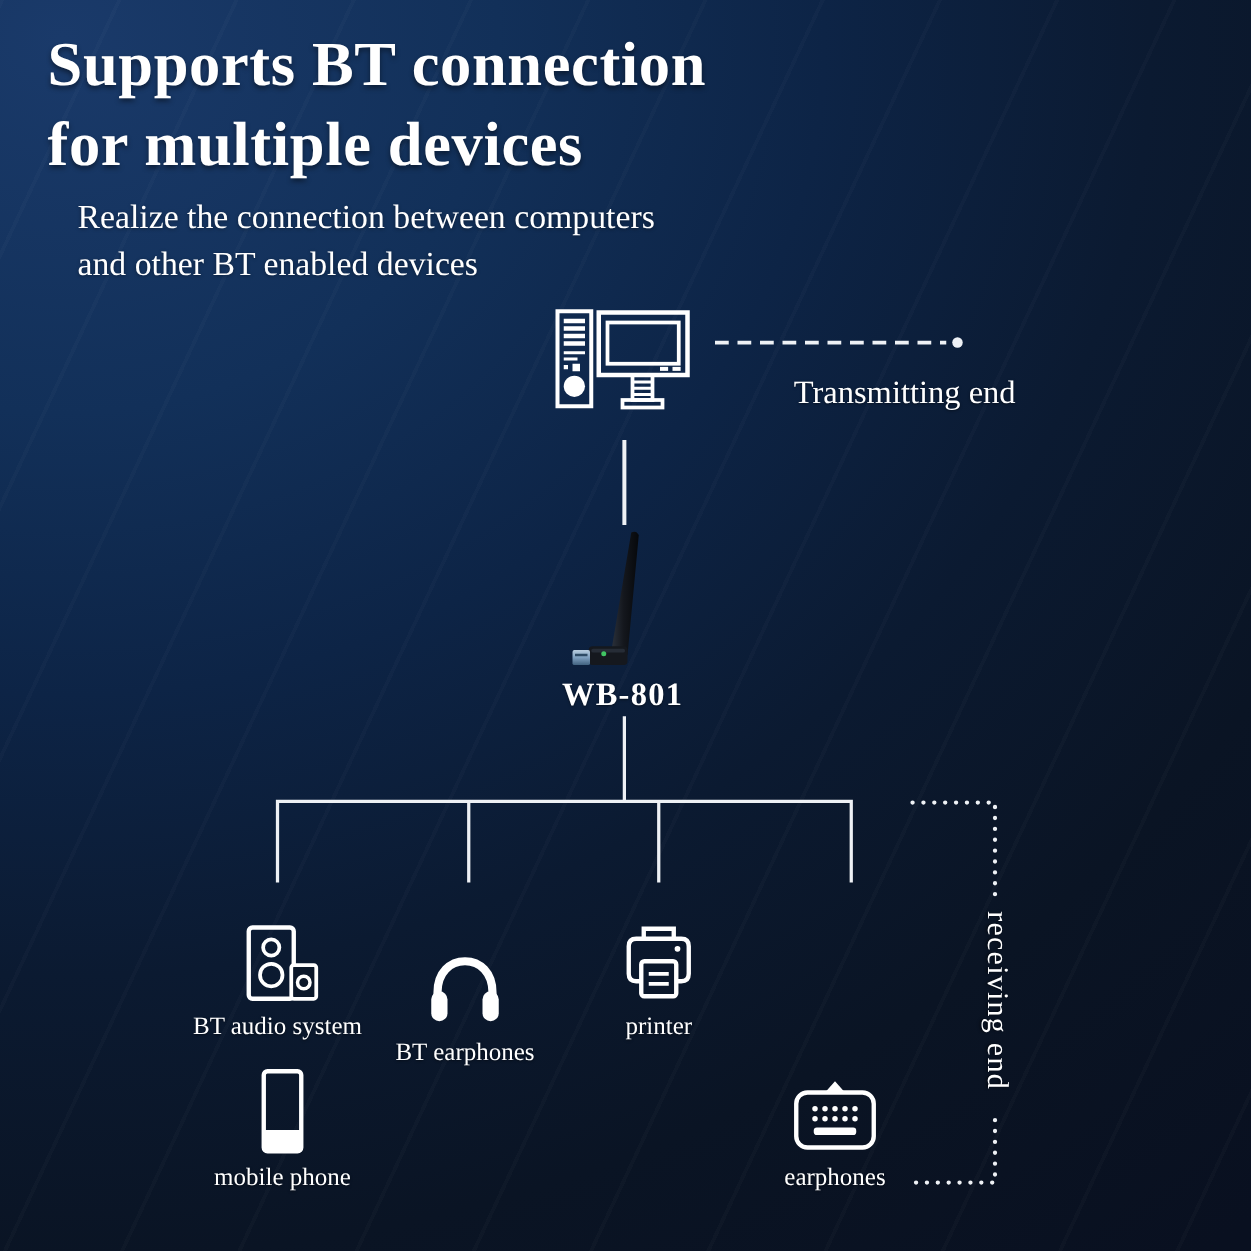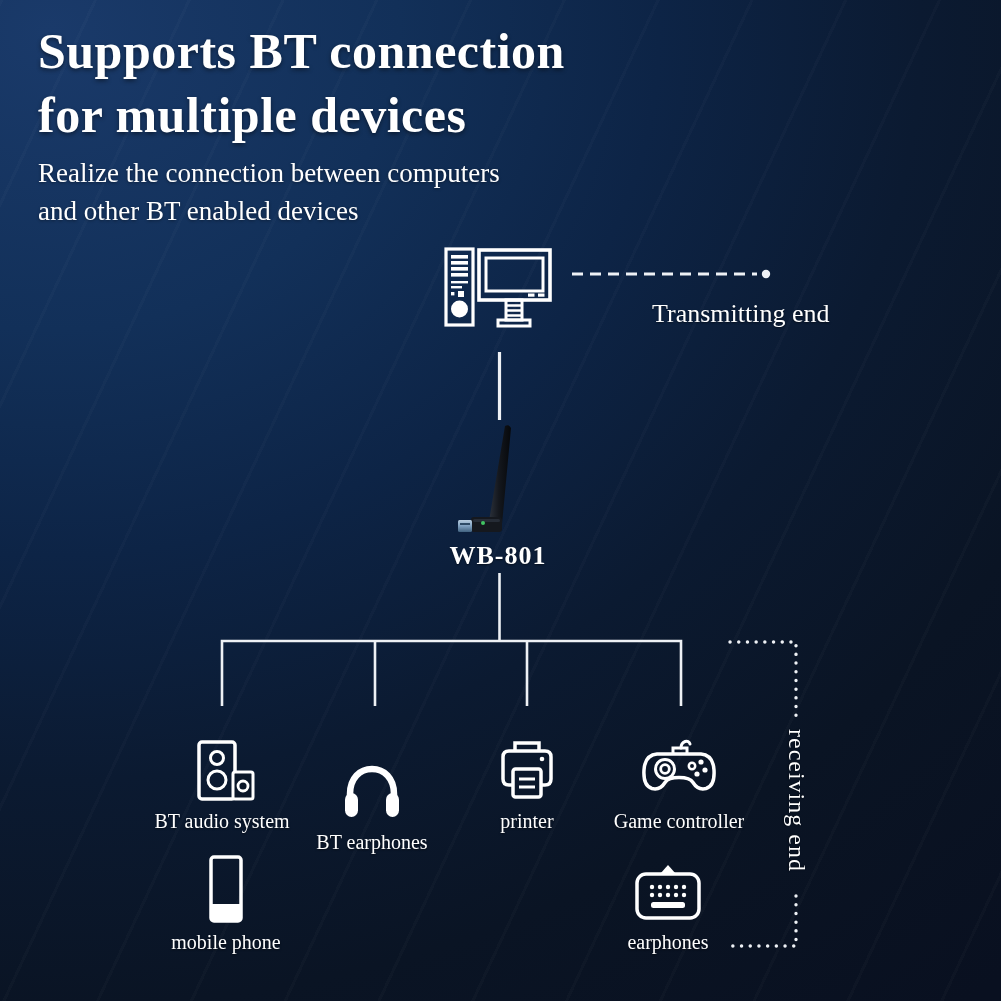--- a/index.html
+++ b/index.html
@@ -5,21 +5,21 @@
   html,body{margin:0;padding:0;background:#050a12;}
   .canvas{
     position:relative;width:1001px;height:1001px;overflow:hidden;
     font-family:Liberation Serif, serif;color:#ffffff;
     background:
       repeating-linear-gradient(115deg, rgba(255,255,255,0.018) 0px, rgba(255,255,255,0.018) 3px, rgba(255,255,255,0) 3px, rgba(255,255,255,0) 85px),
       radial-gradient(145% 125% at 5% 3%, #1a3a6a 0%, #123059 24%, #0d2446 42%, #0b1a31 60%, #0a1424 78%, #091020 100%);
   }
   .abs{position:absolute;}
   .title{font-weight:bold;font-size:50px;letter-spacing:0.5px;line-height:1;text-shadow:0 2px 4px rgba(0,0,0,0.45);white-space:nowrap;}
-  .subtitle{font-weight:normal;font-size:27px;line-height:1;text-shadow:0 1px 3px rgba(0,0,0,0.4);white-space:nowrap;}
+  .subtitle{font-weight:normal;font-size:27px;line-height:1;text-shadow:0 1px 3px rgba(0,0,0,0.4);white-space:nowrap;margin-left:24px;}
   .small-label{font-size:26px;white-space:nowrap;text-shadow:0 1px 2px rgba(0,0,0,0.5);}
   .model-label{font-size:26px;font-weight:bold;letter-spacing:1px;transform:translateX(-50%);text-shadow:0 1px 2px rgba(0,0,0,0.5);}
   .device{position:absolute;width:180px;transform:translateX(-50%);display:flex;flex-direction:column;align-items:center;}
   .device .icon-box{height:72px;display:flex;align-items:flex-end;justify-content:center;}
   .device .dev-label{margin-top:7px;font-size:20px;white-space:nowrap;text-shadow:0 1px 2px rgba(0,0,0,0.5);}
   .receiving{writing-mode:vertical-rl;font-size:24px;letter-spacing:1px;white-space:nowrap;text-shadow:0 1px 2px rgba(0,0,0,0.5);}
   svg{display:block;}
 </style>
 </head>
 <body>
@@ -68,21 +68,21 @@
       <rect x="44" y="15" width="57" height="33" stroke-width="3"></rect>
       <g fill="#ffffff" stroke="none">
         <rect x="86" y="50.5" width="6.5" height="3.2"></rect>
         <rect x="96" y="50.5" width="6.5" height="3.2"></rect>
       </g>
       <rect x="64" y="57" width="16" height="20" stroke-width="3"></rect>
       <path d="M64,62.5 H80 M64,67.5 H80 M64,72.5 H80" stroke-width="2.4"></path>
       <rect x="56" y="77" width="32" height="6" stroke-width="3"></rect>
     </g>
   </svg>
-  <div class="abs small-label" style="left:652px;top:299px;">Transmitting end</div>
+  <div class="abs small-label" style="left:635px;top:299px;">Transmitting end</div>
 
   <svg class="abs" style="left:455px;top:423px;" width="70" height="122" viewBox="0 0 70 122">
     <defs>
       <linearGradient id="ant" x1="0" y1="0" x2="1" y2="0">
         <stop offset="0" stop-color="#2b313b"></stop>
         <stop offset="0.45" stop-color="#14171d"></stop>
         <stop offset="1" stop-color="#06080b"></stop>
       </linearGradient>
       <linearGradient id="usb" x1="0" y1="0" x2="0" y2="1">
         <stop offset="0" stop-color="#b9cddf"></stop>
@@ -134,40 +134,20 @@
           <path d="M18,46 H14 Q8,46 8,40 V18 Q8,12 14,12 H50 Q56,12 56,18 V40 Q56,46 50,46 H46" stroke-width="3.5"></path>
           <circle cx="47" cy="20" r="2.3" fill="#ffffff" stroke="none"></circle>
           <rect x="18" y="30" width="28" height="28" rx="2.5" stroke-width="3.5"></rect>
           <path d="M24,40 H40 M24,48 H40" stroke-width="3"></path>
         </g>
       </svg>
     </div>
     <div class="dev-label">printer</div>
   </div>
 
-  <div class="device" style="left:679px;top:731px;">
-    <div class="icon-box">
-      <svg width="76" height="66" viewBox="0 0 76 66">
-        <g stroke="#ffffff" fill="none">
-          <path d="M40,11 C40,4 48,2 49,7" stroke-width="3" stroke-linecap="round"></path>
-          <path d="M32,17 V11 H46 V17" stroke-width="3"></path>
-          <path d="M16,17 H60 Q72,18 73,33 Q74,49 65,51.5 Q57,53.5 52,45.5 Q49,40.5 38,40.5 Q27,40.5 24,45.5 Q19,53.5 11,51.5 Q2,49 3,33 Q4,18 16,17 Z" stroke-width="3.5"></path>
-          <circle cx="24" cy="32" r="9.5" stroke-width="3"></circle>
-          <circle cx="24" cy="32" r="4.3" stroke-width="2.8"></circle>
-          <circle cx="51" cy="29" r="3.2" stroke-width="2.5"></circle>
-          <g fill="#ffffff" stroke="none">
-            <circle cx="60" cy="25" r="2.6"></circle>
-            <circle cx="64" cy="33" r="2.6"></circle>
-            <circle cx="56" cy="37" r="2.6"></circle>
-          </g>
-        </g>
-      </svg>
-    </div>
-    <div class="dev-label">Game controller</div>
-  </div>
 
   <div class="device" style="left:226px;top:852px;text-align:right;">
     <div class="icon-box">
       <svg width="64" height="70" viewBox="0 0 64 70">
         <rect x="17" y="3" width="30" height="64" rx="3" stroke="#ffffff" stroke-width="3.5" fill="none"></rect>
         <path d="M17,50 H47 V63 Q47,67 43,67 H21 Q17,67 17,63 Z" fill="#ffffff"></path>
       </svg>
     </div>
     <div class="dev-label">mobile phone</div>
   </div>

